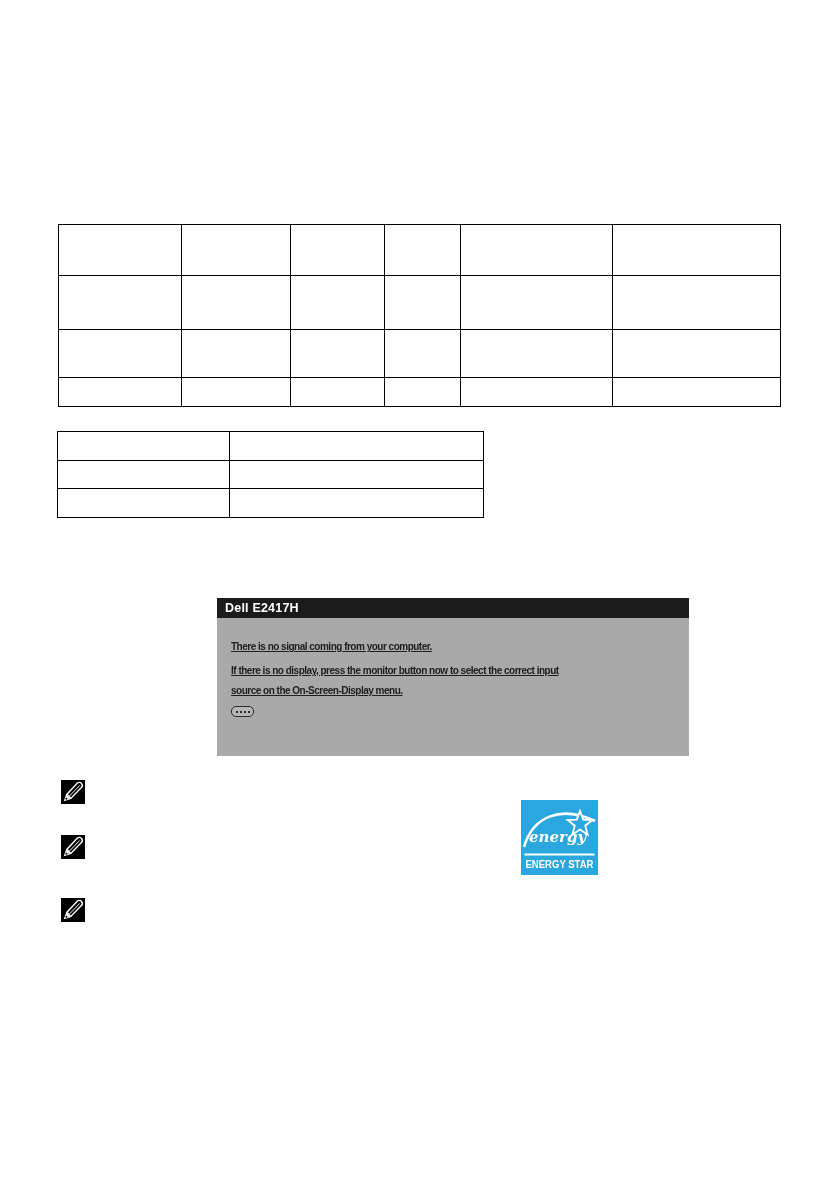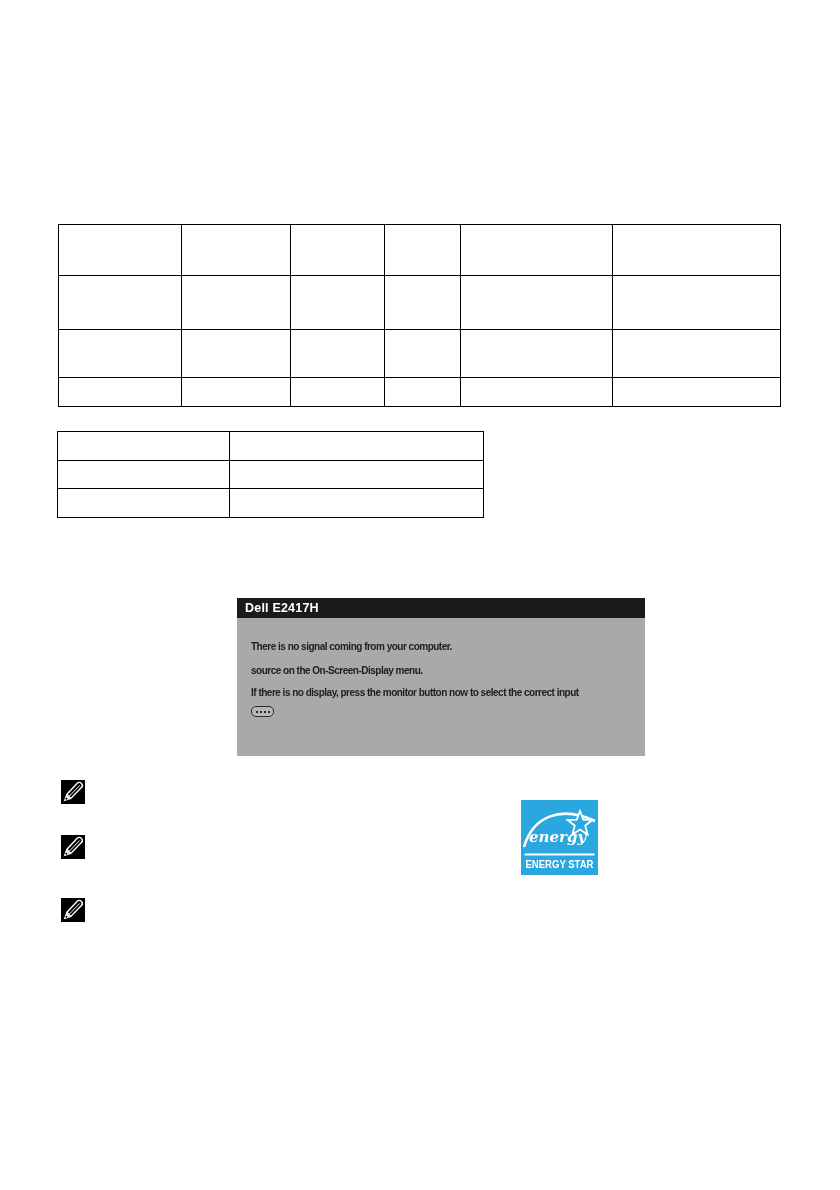--- a/index.html
+++ b/index.html
@@ -6,28 +6,28 @@
   .page{position:relative;width:840px;height:1190px;background:#ffffff;overflow:hidden;
         font-family:"Liberation Sans",sans-serif;}
 
   
   table.grid{border-collapse:collapse;position:absolute;table-layout:fixed;}
   table.grid td{border:1px solid #000;padding:0;}
   #spec-table{left:58px;top:224px;}
   #power-table{left:57px;top:431px;}
 
   
-  .osd{position:absolute;left:217px;top:598px;width:408px;height:158px;margin-left:20px;}
+  .osd{position:absolute;left:217px;top:598px;width:472px;height:158px;}
   .osd-titlebar{position:absolute;left:0;top:0;right:0;height:20px;background:#1b1b1b;
                 display:flex;align-items:center;padding-left:8px;box-sizing:border-box;}
   .osd-title{color:#ffffff;font-size:12.5px;font-weight:bold;letter-spacing:.2px;}
   .osd-body{position:absolute;left:0;top:20px;right:0;bottom:0;background:#a9a9a9;
             padding:22px 12px 0 14px;box-sizing:border-box;overflow:hidden;}
   .msg{font-weight:bold;font-size:10px;line-height:14px;color:#202020;
-       letter-spacing:-0.5px;white-space:nowrap;}
+       letter-spacing:-0.5px;white-space:nowrap;text-decoration:underline;}
   .msg.m1{margin-bottom:10px}.msg.m2{margin-bottom:11px}
   .msg.m3{margin-bottom:6px}.msg.m4{margin-bottom:8px}
   .vga-icon{width:21px;height:9px;border:1px solid #2a2a2a;border-radius:5px;
             background:#b6b6b6;display:flex;align-items:center;justify-content:center;gap:2px;}
   .vga-icon .dot{width:2px;height:2px;background:#2a2a2a;}
 
   
   .note-icon{position:absolute;width:24px;height:24px;}
 
   
@@ -103,22 +103,22 @@
         </tr>
   </tbody>
     </table>
 
   <div class="osd">
     <div class="osd-titlebar">
       <span class="osd-title">Dell E2417H</span>
     </div>
     <div class="osd-body">
       <div class="msg m1">There is no signal coming from your computer.</div>
+      <div class="msg m3">If there is no display, press the monitor button now to select the correct input</div>
       <div class="msg m4">source on the On-Screen-Display menu.</div>
-      <div class="msg m3">If there is no display, press the monitor button now to select the correct input</div>
       <div class="vga-icon">
         <span class="dot"></span>
         <span class="dot"></span>
         <span class="dot"></span>
         <span class="dot"></span>
       </div>
     </div>
   </div>
 
   <svg class="note-icon" style="left:61px;top:780px" viewBox="0 0 24 24">

